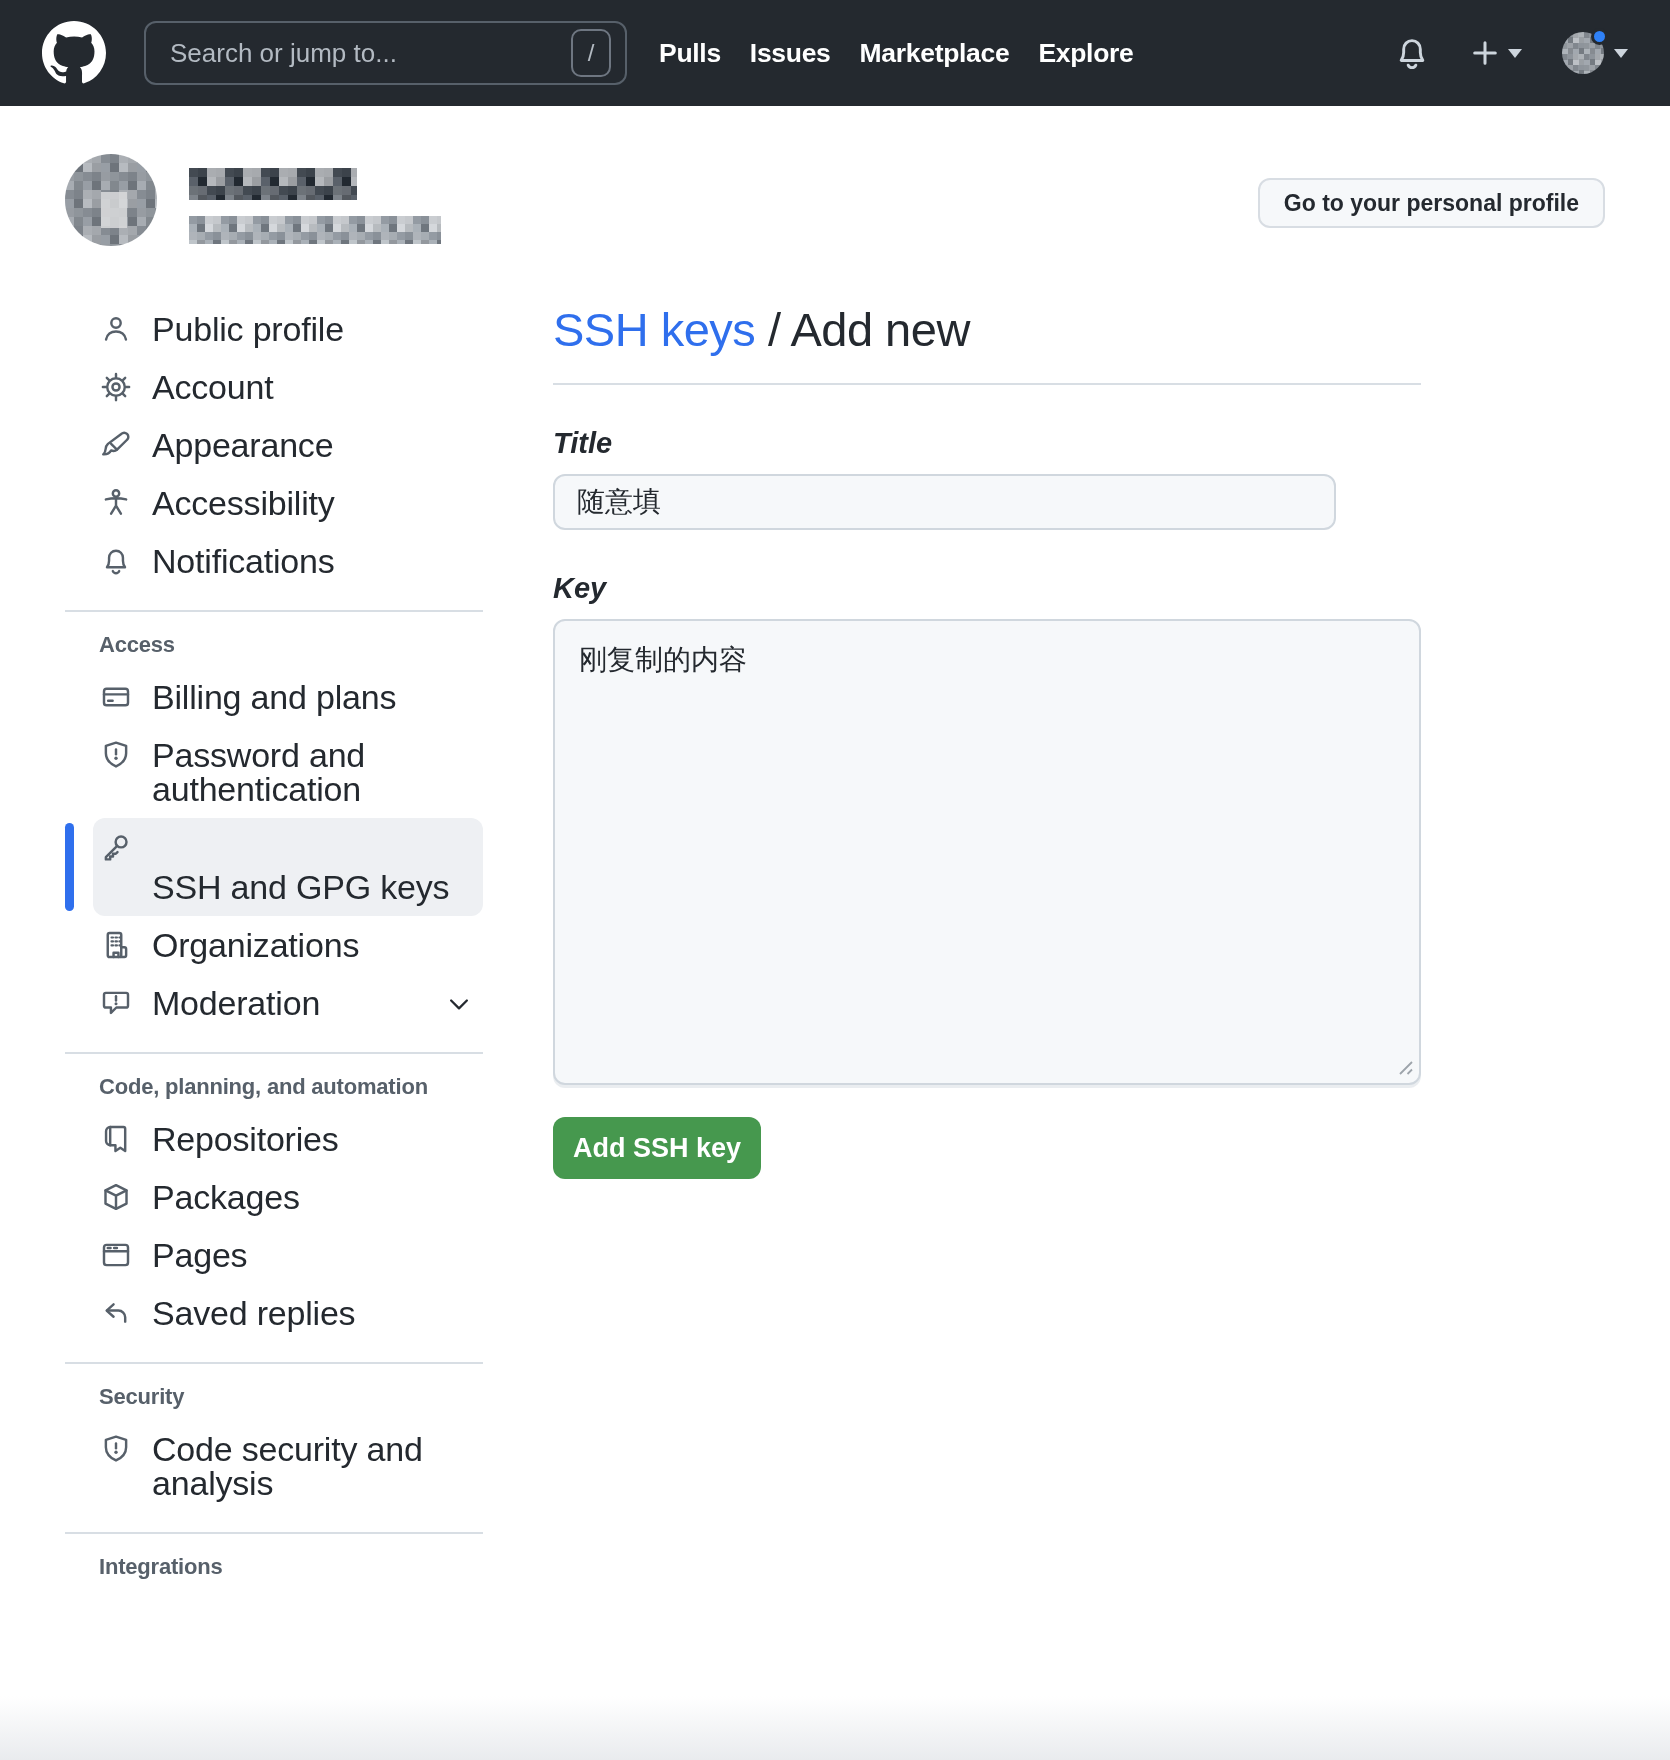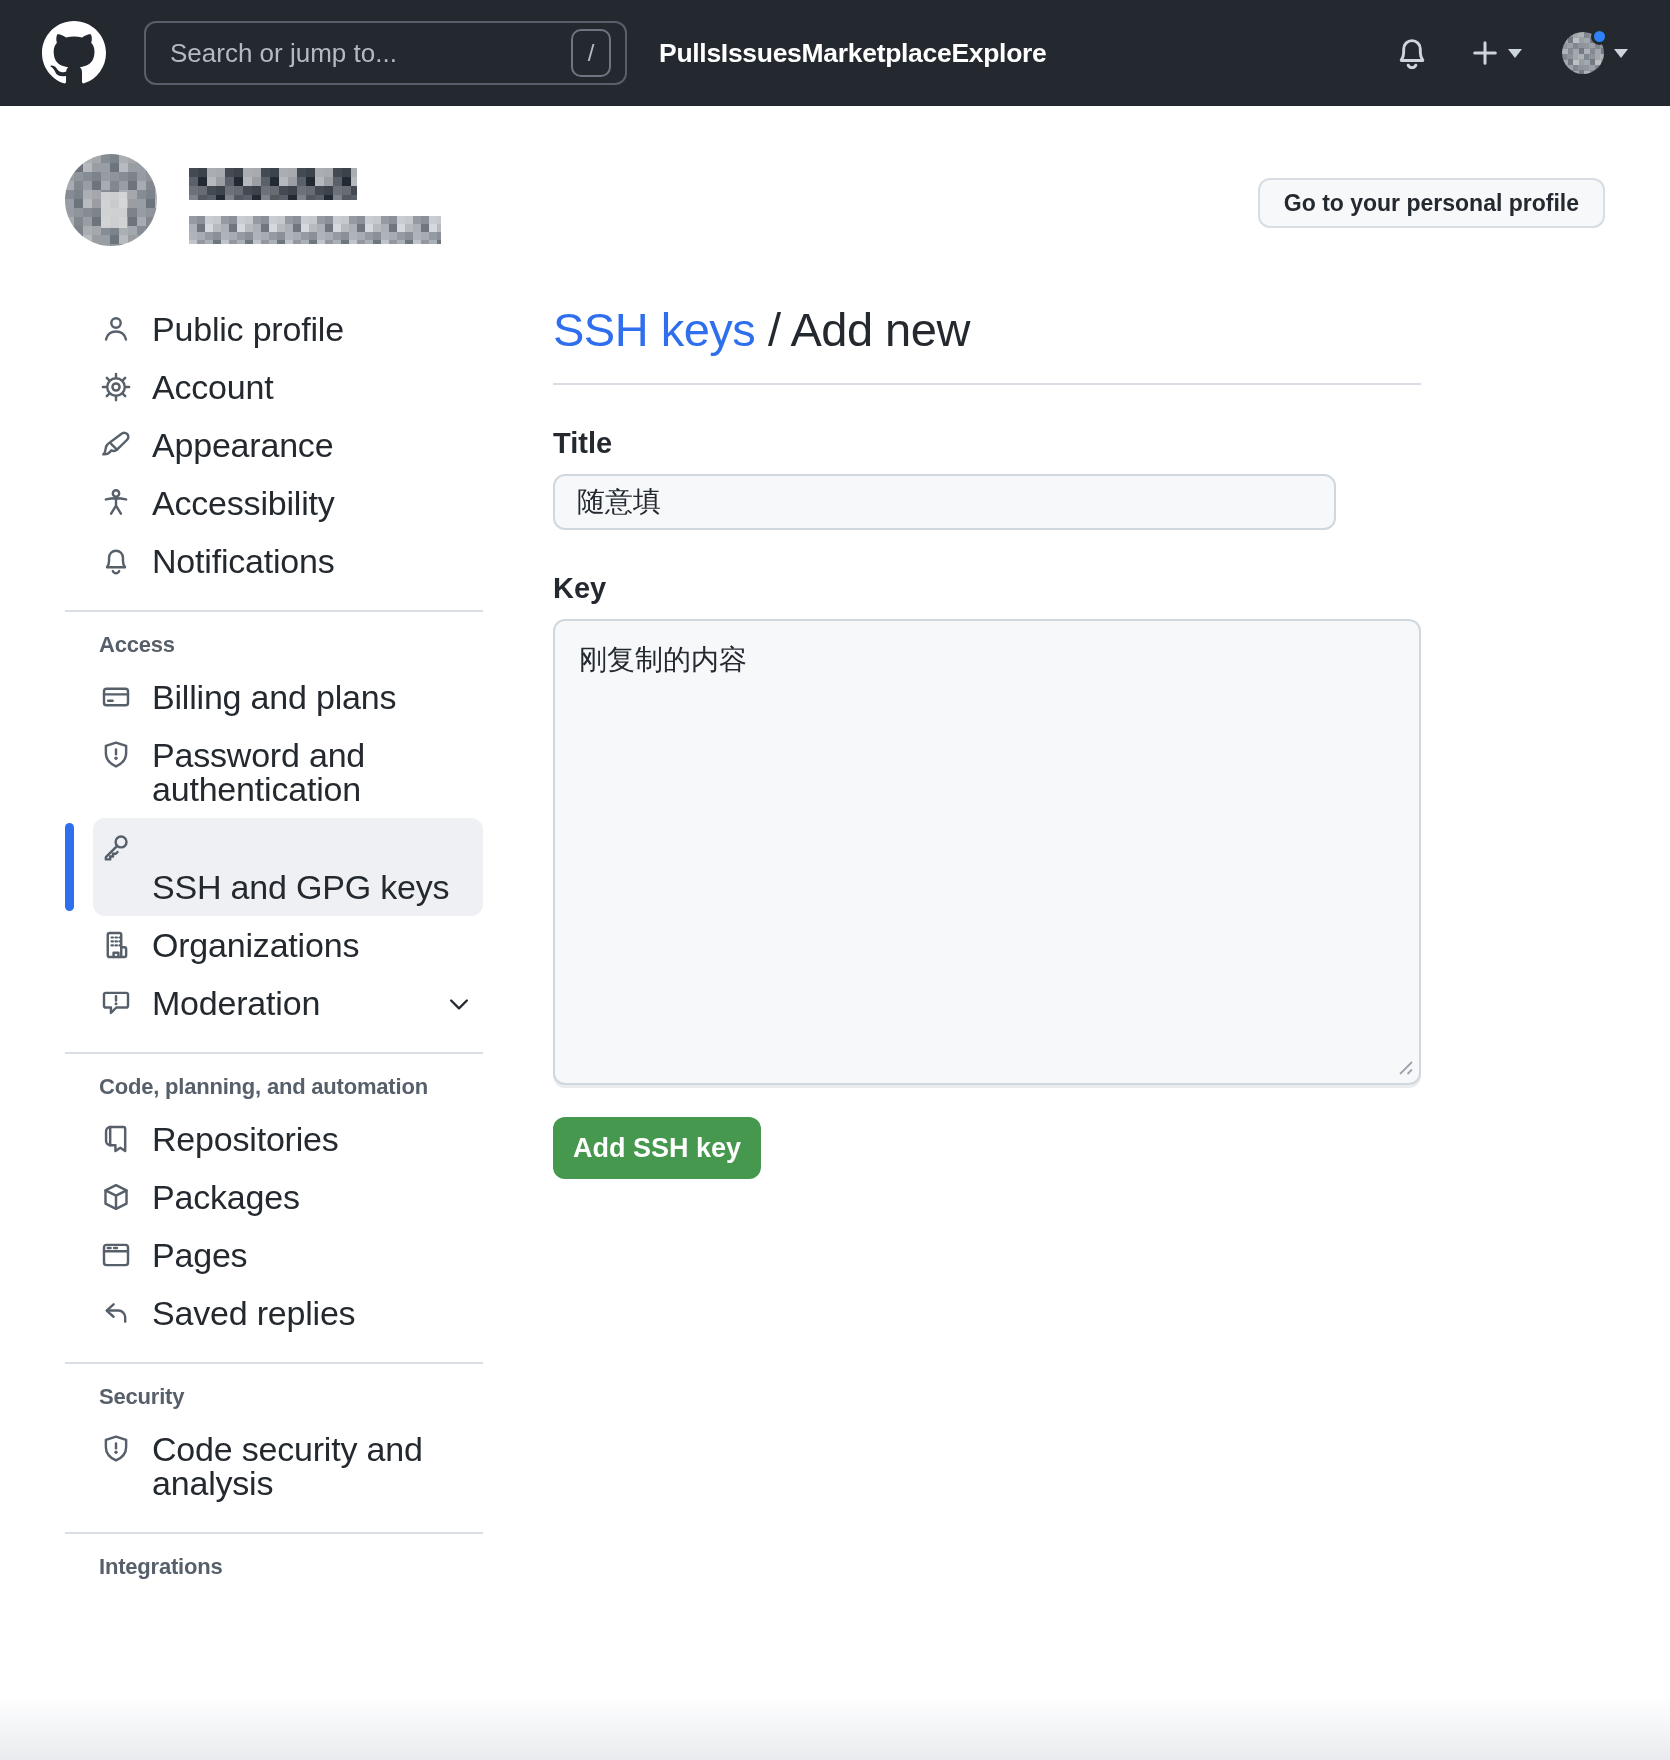--- a/index.html
+++ b/index.html
@@ -28,21 +28,21 @@
   }
   .search input{
     background:transparent;border:none;outline:none;flex:1;min-width:0;
     font:26px "Liberation Sans","DejaVu Sans",sans-serif;color:#c6cdd5;
   }
   .search input::placeholder{color:#b3bac2;opacity:1;}
   .slash-key{
     width:40px;height:48px;border:2px solid #6e7681;border-radius:10px;flex:none;
     display:flex;align-items:center;justify-content:center;color:#b3bac2;font-size:24px;
   }
-  .topnav{display:flex;align-items:center;margin-left:32px;}
+  .topnav{display:flex;align-items:center;margin-left:32px;gap:29px;}
   .topnav a{color:#fff;font-size:26.5px;font-weight:700;letter-spacing:-0.3px;text-decoration:none;cursor:pointer;}
   .top-right{margin-left:auto;display:flex;align-items:center;gap:40px;}
   .icon-btn{color:#cdd5dd;display:flex;align-items:center;cursor:pointer;}
   .plus-group{display:flex;align-items:center;gap:8px;color:#cdd5dd;cursor:pointer;}
   .avatar-group{display:flex;align-items:center;gap:10px;cursor:pointer;position:relative;}
   .mini-avatar{width:42px;height:42px;border-radius:50%;position:relative;overflow:visible;}
   .mini-avatar .px{position:absolute;inset:0;border-radius:50%;
     background-image:
       conic-gradient(rgba(255,255,255,.28) 0 25%, transparent 0 50%, rgba(255,255,255,.12) 0 75%, transparent 0),
       conic-gradient(#8e949b 0 25%, #757b82 0 50%, #a2a8af 0 75%, #81878e 0);
@@ -92,21 +92,21 @@
     content:"";position:absolute;left:-28px;top:5px;bottom:5px;width:9px;border-radius:6px;background:var(--accent);
   }
   .side-item .chev{margin-left:auto;color:var(--ink);width:28px;height:28px;margin-top:4px;}
   .side-item .chev svg{width:28px;height:28px;display:block;}
   
   .main{width:868px;flex:none;}
   .page-head{font-size:47px;font-weight:400;letter-spacing:-0.5px;margin:2px 0 0 0;}
   .page-head a{color:var(--accent);text-decoration:none;cursor:pointer;}
   .page-head .sep{color:var(--ink);}
   .head-rule{border:none;border-top:2px solid var(--divider);margin:26px 0 0 0;}
-  .field-label{font-size:29px;font-weight:700;margin-top:42px;margin-bottom:14px;}
+  .field-label{font-size:29px;font-weight:700;margin-top:42px;margin-bottom:14px;font-style:italic;}
   .title-input{
     width:783px;height:56px;border:2px solid var(--field-border);border-radius:12px;background:var(--field-bg);
     padding:0 22px;font:28px "Liberation Sans","DejaVu Sans",sans-serif;color:var(--ink);outline:none;display:block;
   }
   .key-wrap{position:relative;width:868px;height:466px;}
   .key-area{
     width:100%;height:100%;border:2px solid var(--field-border);border-radius:12px;background:var(--field-bg);
     padding:20px 24px;font:28px "Liberation Sans","DejaVu Sans",sans-serif;color:var(--ink);
     outline:none;resize:none;display:block;box-shadow:0 3px 0 rgba(208,215,222,.45);
   }

